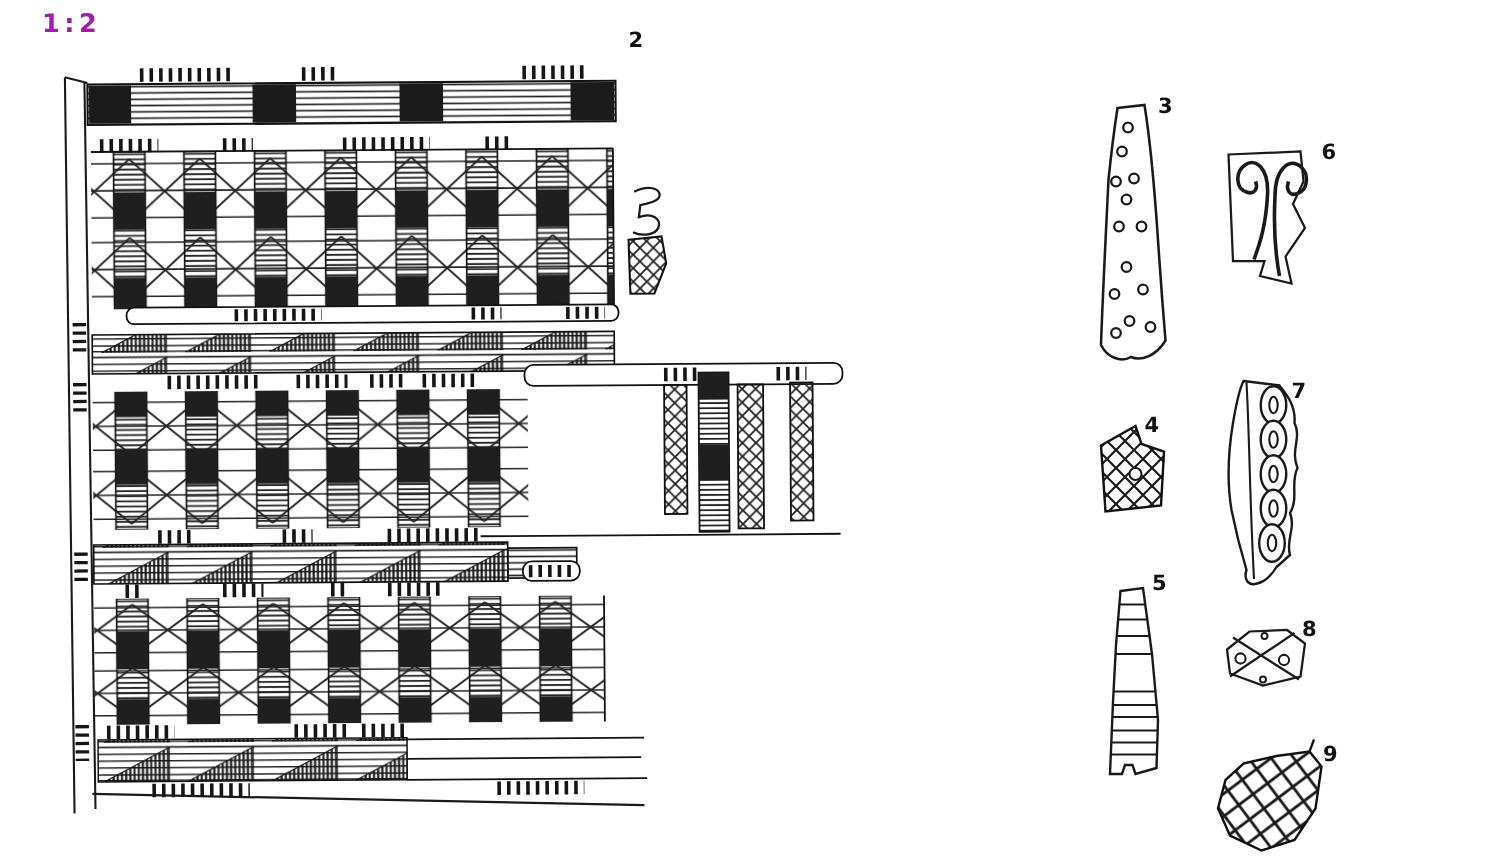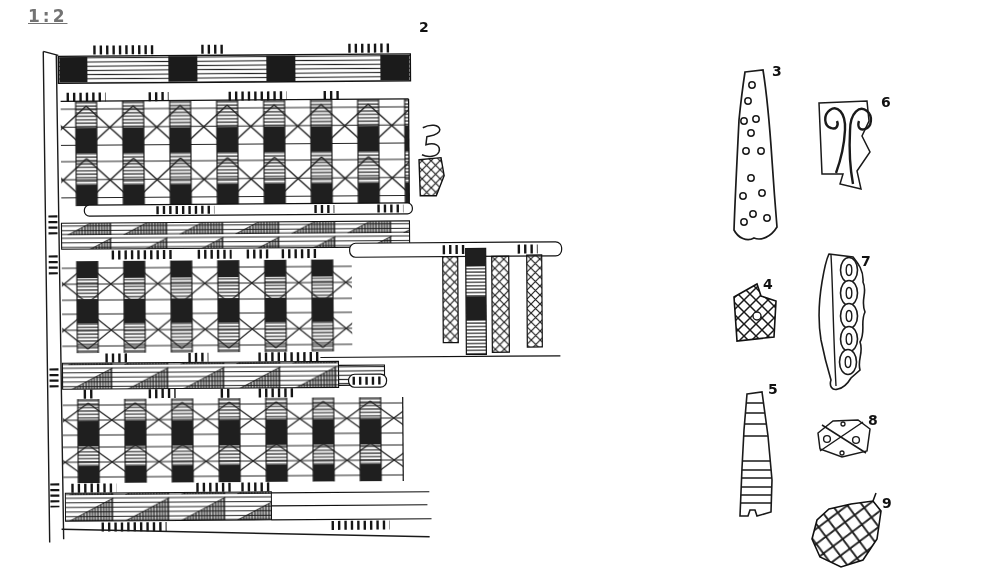--- a/index.html
+++ b/index.html
@@ -1,20 +1,20 @@
 <!DOCTYPE html>
 <html><head>
 <meta charset="utf-8">
 <style>
   html,body{margin:0;padding:0;background:#fff;}
   .plate{position:relative;width:1000px;height:577px;background:#ffffff;overflow:hidden;
          font-family:"DejaVu Sans", sans-serif;}
   .plate svg{position:absolute;left:0;top:0;}
   .scale-label{position:absolute;left:28px;top:6px;font-size:17px;font-weight:bold;
-               letter-spacing:3px;color:#737373;text-decoration:underline;}
+               letter-spacing:3px;color:#a21caf;}
   .num{position:absolute;font-size:14px;font-weight:bold;color:#111;}
   .n2{left:419px;top:19px;}
   .n3{left:772px;top:63px;}
   .n4{left:763px;top:276px;}
   .n5{left:768px;top:381px;}
   .n6{left:881px;top:94px;}
   .n7{left:861px;top:253px;}
   .n8{left:868px;top:412px;}
   .n9{left:882px;top:495px;}
 </style>

